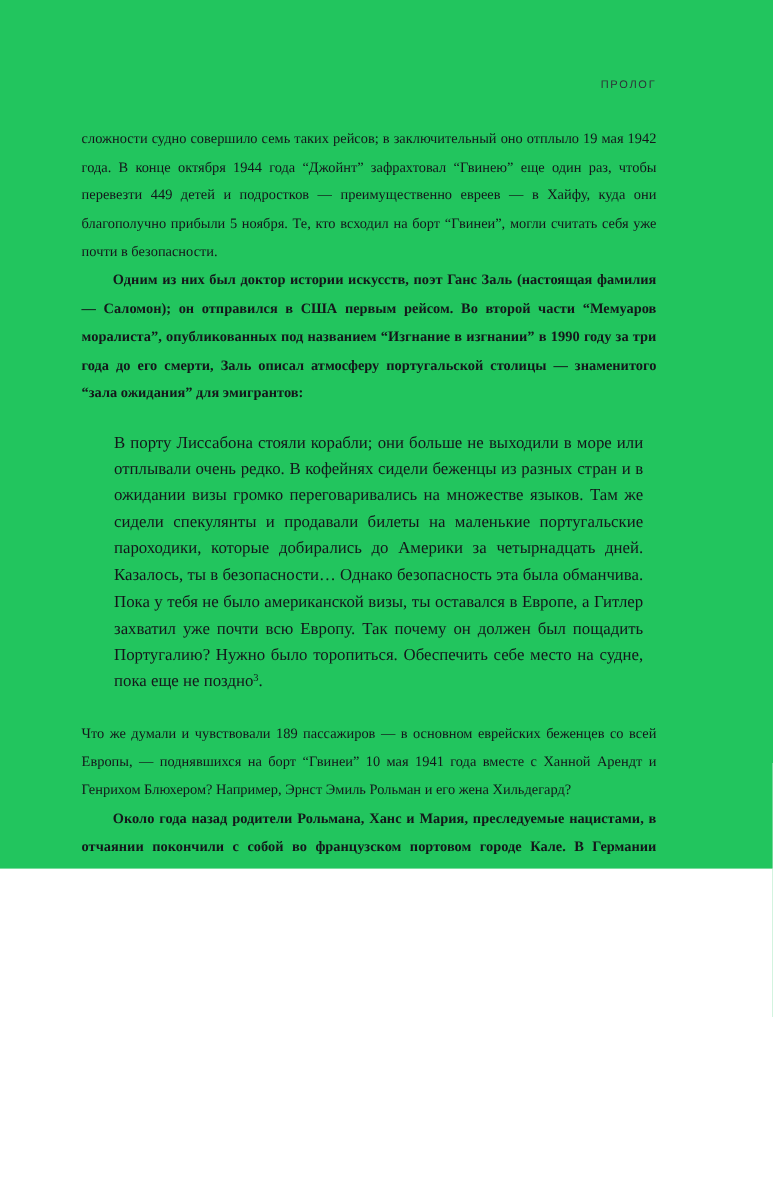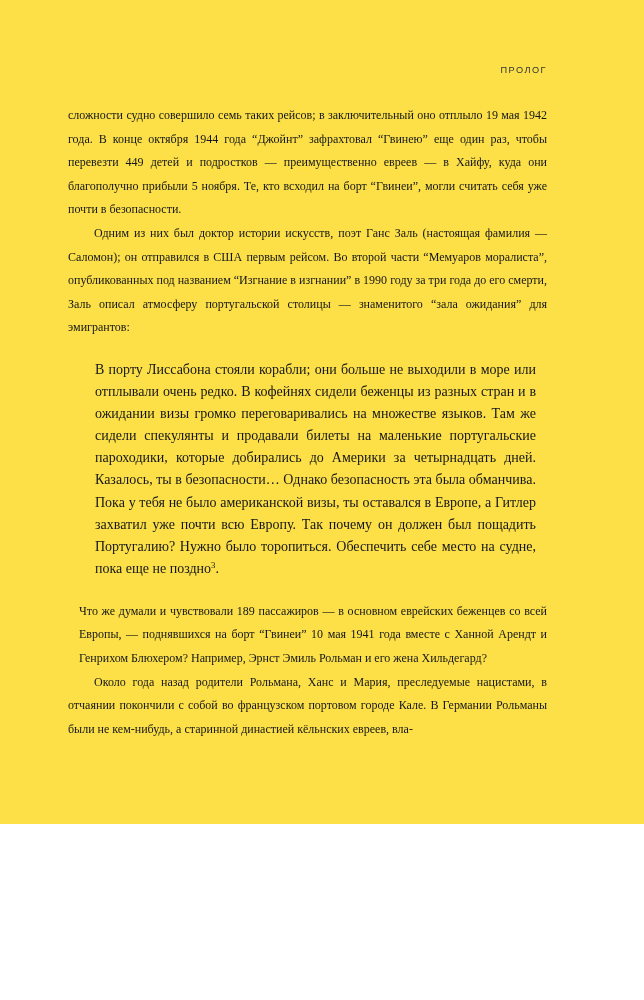--- a/index.html
+++ b/index.html
@@ -3,22 +3,22 @@
 <meta charset="utf-8">
 <style>
   html, body {
     margin: 0;
     padding: 0;
     background: #ffffff;
   }
   .page {
     position: relative;
     width: 644px;
-    height: 824px;
-    background: #fde047;
+    height: 724px;
+    background: #22c55e;
     overflow: hidden;
     font-family: "Liberation Serif", "DejaVu Serif", serif;
     color: #14161a;
     box-sizing: border-box;
   }
 
   
   .running-head {
     position: absolute;
     top: 66px;
@@ -46,20 +46,21 @@
     margin: 0;
     font-size: 12px;
     line-height: 23.6px;
     text-align: justify;
     text-justify: inter-word;
     hyphens: manual;
     color: #14161a;
   }
   .para.indent {
     text-indent: 26px;
+    font-weight: bold;
   }
 
   
   .quote-block {
     margin: 19px 0 0 0;
     padding: 0 0 0 27px;
     width: 452px;
     box-sizing: content-box;
   }
   .quote-block .para {
@@ -68,21 +69,20 @@
     width: 441px;
   }
   sup.fn {
     font-size: 0.63em;
     vertical-align: 0.52em;
     line-height: 0;
   }
 
   .after-quote {
     margin-top: 20px;
-    margin-left: 11px;
   }
 
   
   .folio {
     position: absolute;
     left: 68px;
     right: 97px;
     top: 890px;
     text-align: right;
     font-family: "Liberation Sans", "DejaVu Sans", sans-serif;

